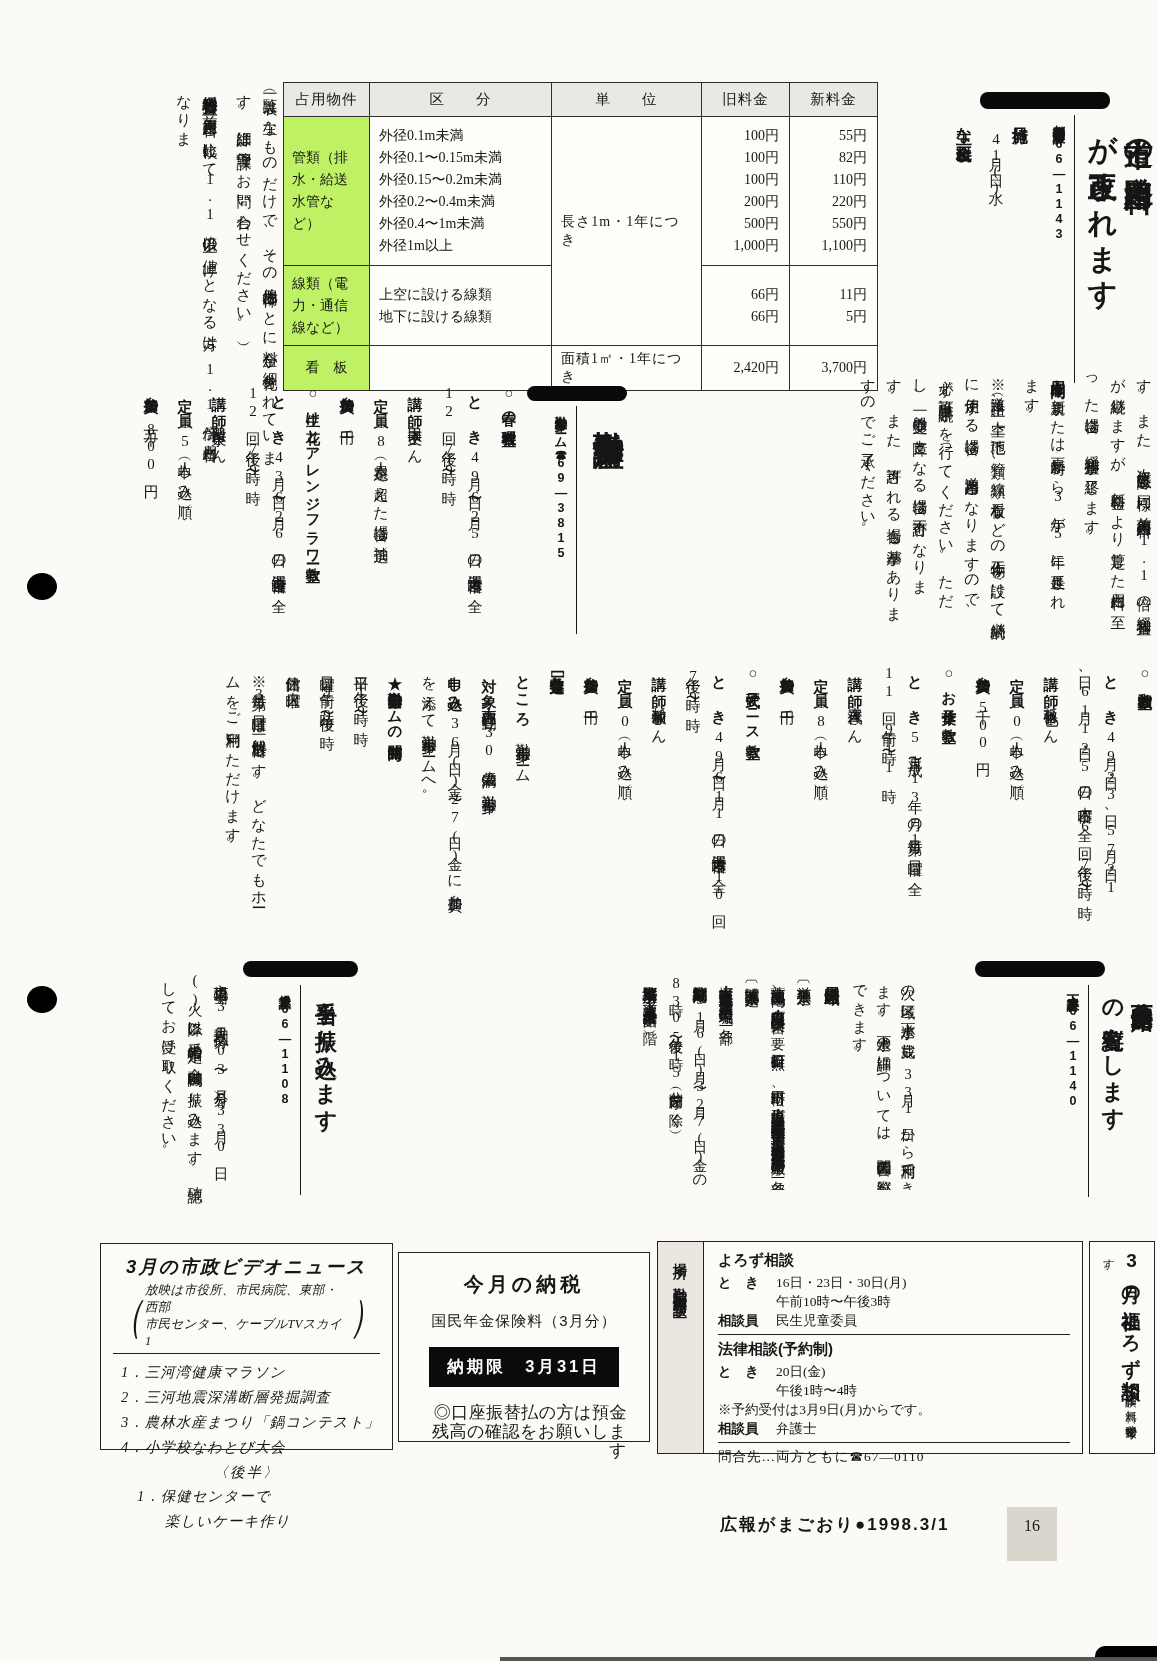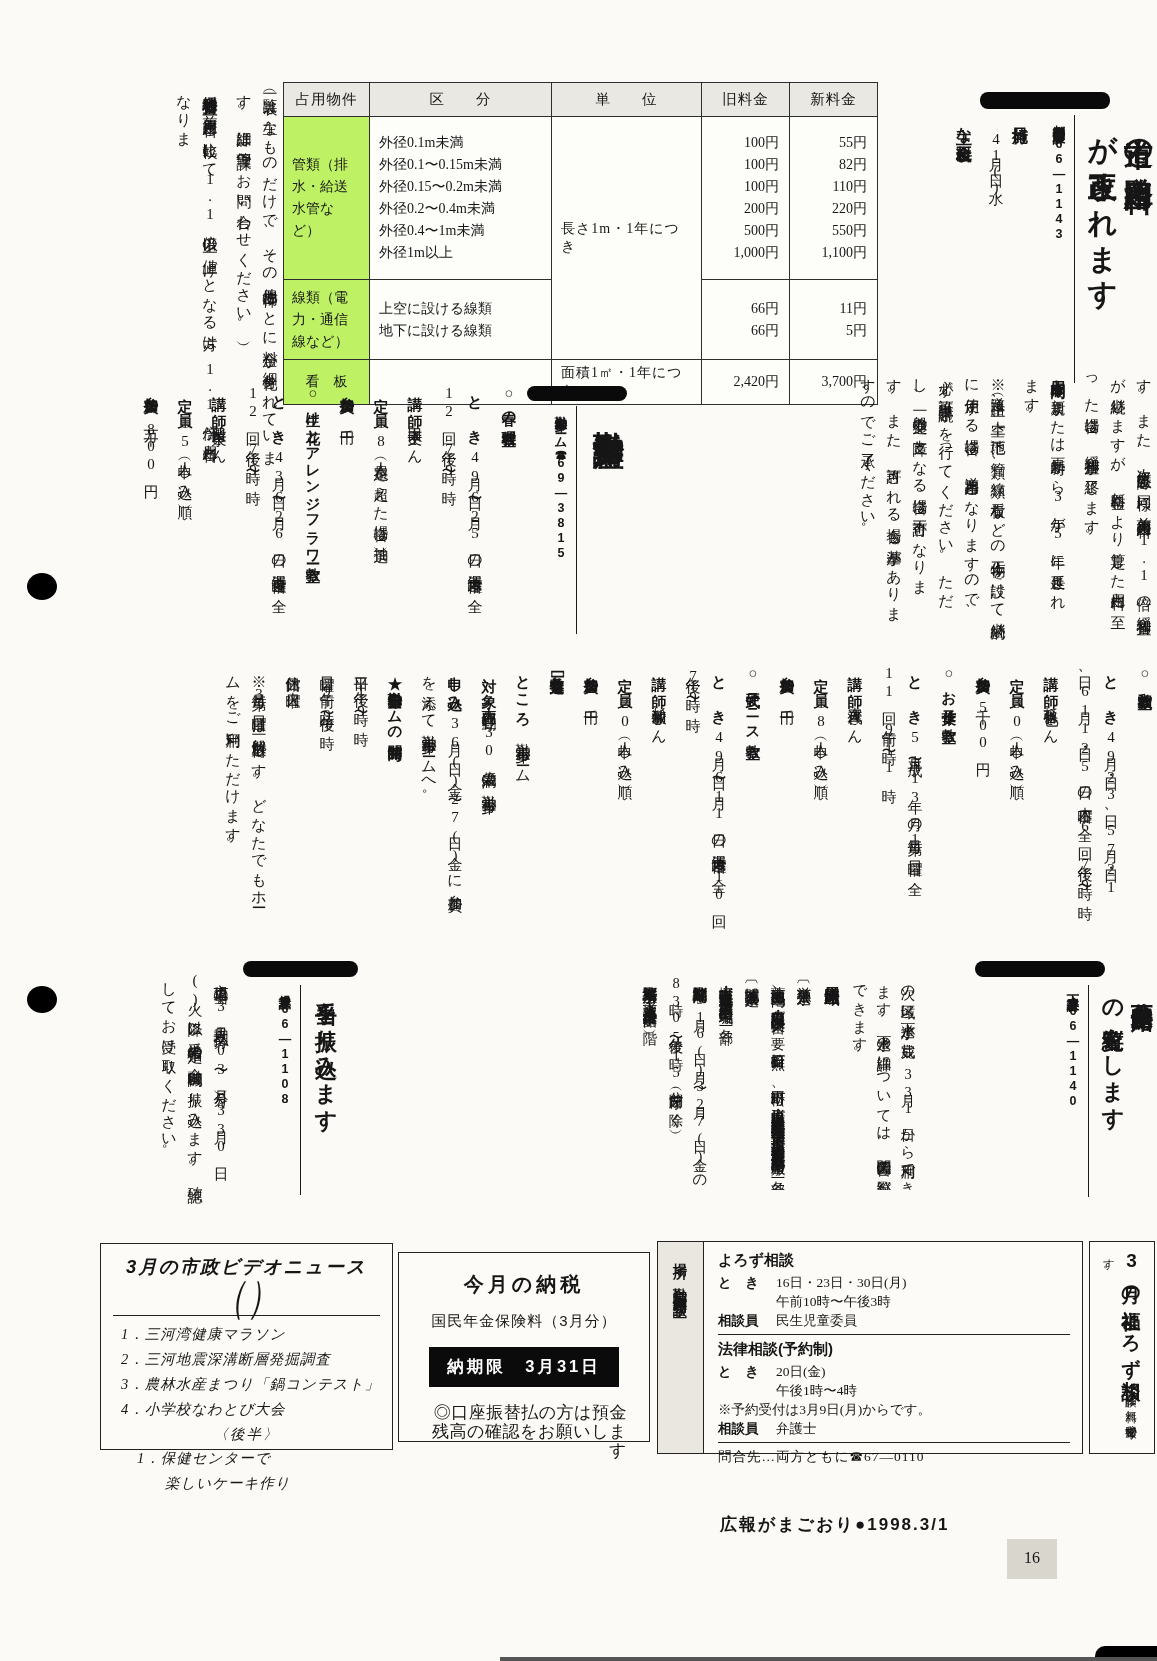--- a/index.html
+++ b/index.html
@@ -24,21 +24,21 @@
   .sec-title { font-family:"Liberation Sans",sans-serif; font-weight:700; margin:0; letter-spacing:2px; }
   .sec-contact { font-family:"Liberation Sans",sans-serif; font-weight:700; font-size:12.5px; letter-spacing:1px;
     margin-block-start:10px; margin-block-end:20px; padding-block-start:7px; border-block-start:1.5px solid #1a1a1a; }
   .eff-label { font-family:"Liberation Sans",sans-serif; font-weight:700; font-size:16px; margin:0; margin-block-end:4px; }
   .eff-value { font-size:15px; margin:0; padding-inline-start:16px; margin-block-end:12px; }
   
   .fee-table { border-collapse:collapse; background:#fdfdfa; font-size:14px; }
   .fee-table th, .fee-table td { border:1.2px solid #2e2e2e; }
   .fee-table th { background:#eae8e2; font-weight:400; font-size:14.5px; padding:7px 4px; letter-spacing:1px; }
   .cell-item { background:#bef264; padding:4px 8px; line-height:22px; vertical-align:middle; }
-  .cell-div  { padding:15px 9px; vertical-align:middle; }
+  .cell-div  { padding:8px 9px; vertical-align:middle; }
   .cell-div div, .cell-num div { line-height:22px; }
   .cell-unit { padding:4px 9px; vertical-align:middle; letter-spacing:1px; }
   .cell-num  { padding:5px 10px; text-align:right; vertical-align:middle; }
   .row-wires td { height:80px; }
   .row-sign td { height:42px; }
   .center { text-align:center; }
   
   .box { position:absolute; border:1.5px solid #222; background:#fcfbf7; }
   .vn { padding:8px 12px 8px; }
   .vn-title { font-family:"Liberation Sans",sans-serif; font-weight:700; font-size:18.5px; text-align:center; letter-spacing:2px; margin:2px 0 3px; }
@@ -243,20 +243,24 @@
   <div class="sec-contact">児童課☎66―1108</div>
 </div>
 <div class="abs v vbody" style="left:92px; top:972px; width:142px; height:214px;">
   <p>市遺児手当の3月期支払分（10〜3月分）を3月30日(火)以降に受給者指定の金融機関に振り込みます。確認してお受け取りください。</p>
 </div>
 
 <div class="box vn" style="left:100px; top:1243px; width:293px; height:207px;font-style:italic;">
   <div class="vn-title">3月の市政ビデオニュース</div>
   <div class="vn-note">
     <span class="vn-paren">（</span>
+    <span class="vn-note-lines">
+      <span style="display:block;">放映は市役所、市民病院、東部・西部</span>
+      <span style="display:block;">市民センター、ケーブルTVスカイ1</span>
+    </span>
     <span class="vn-paren">）</span>
   </div>
   <div class="vn-divider"></div>
   <div class="vn-item">1．三河湾健康マラソン</div>
   <div class="vn-item">2．三河地震深溝断層発掘調査</div>
   <div class="vn-item">3．農林水産まつり「鍋コンテスト」</div>
   <div class="vn-item">4．小学校なわとび大会</div>
   <div class="vn-half">〈後半〉</div>
   <div class="vn-item vn-item-b">1．保健センターで</div>
   <div class="vn-item vn-item-c">楽しいケーキ作り</div>
@@ -306,16 +310,16 @@
 </div>
 
 <div class="box side" style="left:1089px; top:1241px; width:66px; height:213px;">
   <div class="v">
     <span class="side-title">3月の福祉よろず相談</span>
     <span class="side-note">相談は無料。秘密厳守です。</span>
   </div>
 </div>
 
 <div class="abs footer-text" style="left:688px; top:1513px;margin-left:32px;">広報がまごおり●1998.3/1</div>
-<div class="abs page-box" style="left:1007px; top:1507px; width:50px; height:40px;margin-top:32px;">16</div>
+<div class="abs page-box" style="left:1007px; top:1507px; width:50px; height:54px;">16</div>
 
 <div class="corner-artifact" style="left:1095px; top:1646px; width:62px; height:15px; border-radius:10px 0 0 2px;"></div>
 <div class="corner-artifact" style="left:500px; top:1657px; width:657px; height:4px; background:#555;"></div>
 
 </body></html>

